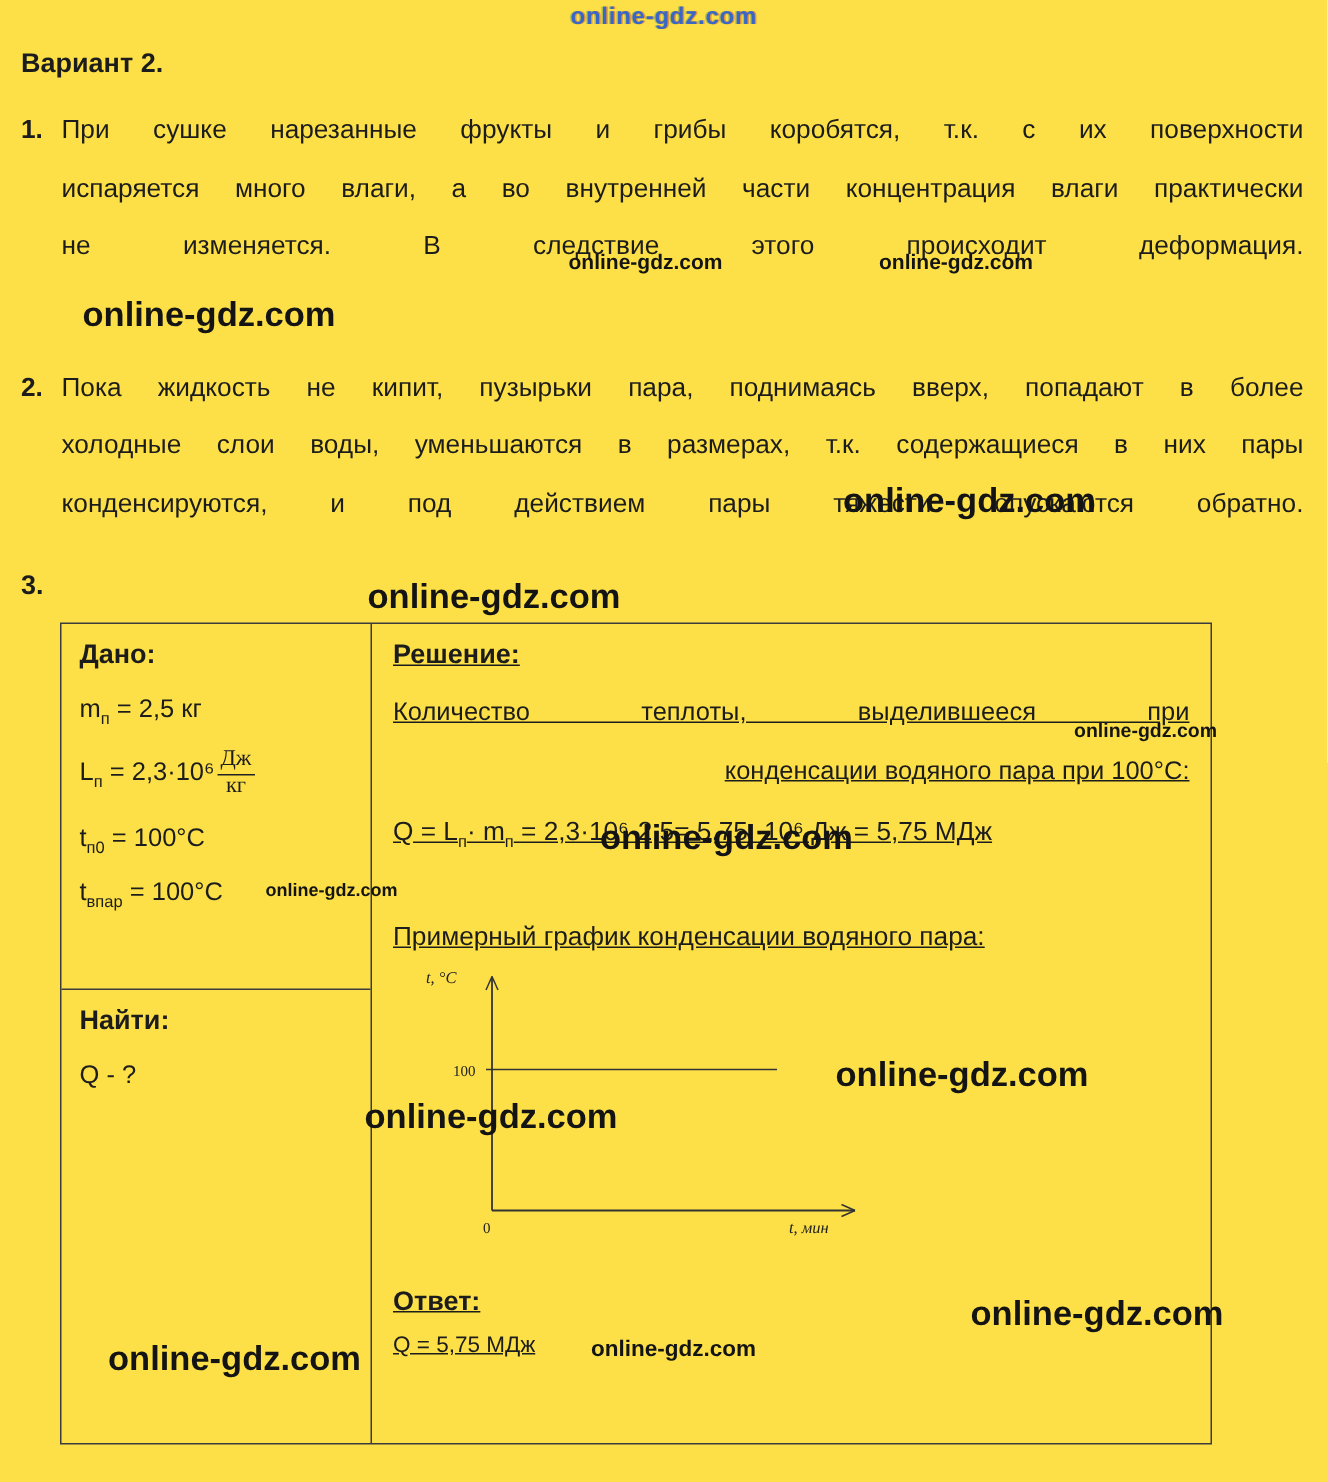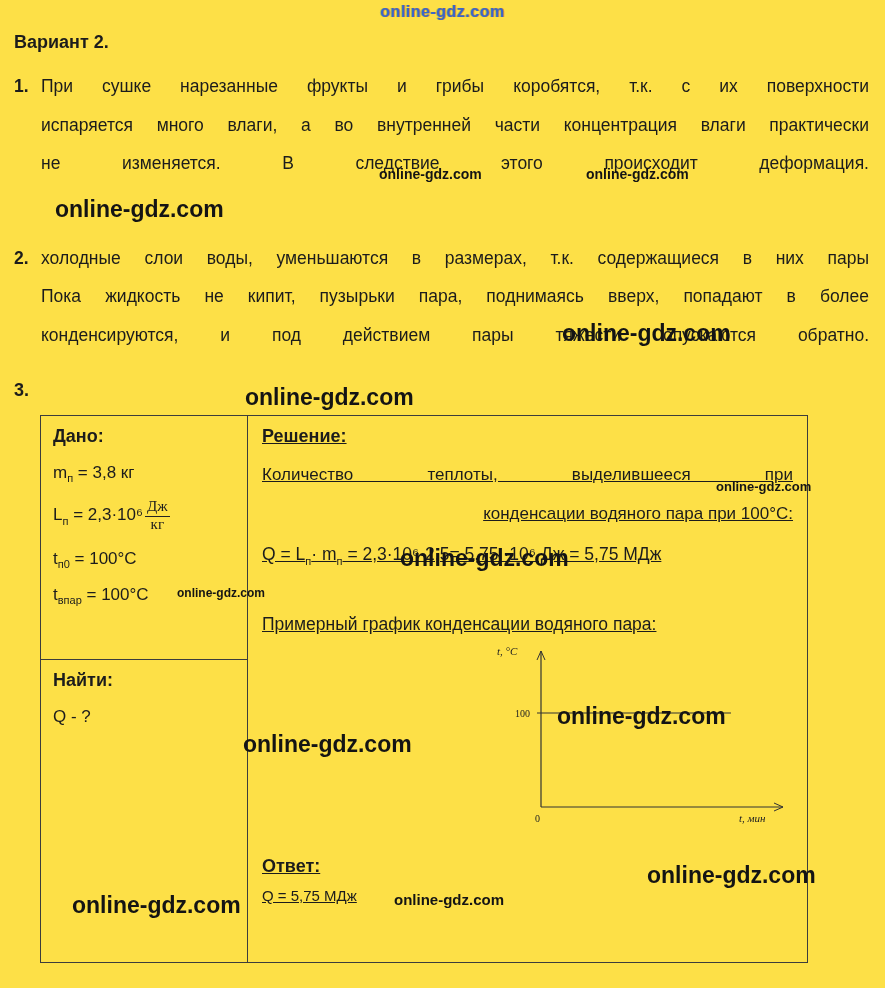--- a/index.html
+++ b/index.html
@@ -36,21 +36,21 @@
   .frac { display:inline-block; text-align:center; vertical-align:middle;
           font-family:"Liberation Serif","DejaVu Serif",serif; font-size:15px;
           line-height:1.05; margin-left:2px; }
   .frac .fn { display:block; padding:0 2px 1px; border-bottom:1.2px solid #222; }
   .col-right { flex:1; padding:10px 14px 0; position:relative;text-decoration:underline; }
   .sol-para { margin-top:8px; font-size:17px; line-height:39px; }
   .sol-line2 { text-align:right; }
   .formula { margin-top:2px; font-size:17.5px; line-height:39px; }
   .formula sub { font-size:11px; line-height:0; }
   .graph-caption { margin-top:40px; font-size:17.5px; }
-  .graph-wrap { margin:6px 0 0 18px;text-align:right; }
+  .graph-wrap { margin:6px 0 0 18px; }
   .answer-sec { margin-top:26px; }
   .answer-val { margin-top:10px; font-size:15px; }
   svg text { fill:#222; }
   .axis-label { font-family:"Liberation Serif","DejaVu Serif",serif; font-style:italic; font-size:11px; }
   .tick-label { font-family:"Liberation Serif","DejaVu Serif",serif; font-size:10px; }
 </style>
 </head>
 <body>
 
 <div class="page">
@@ -63,34 +63,34 @@
 
   <div class="problem">
     <span class="num">1.</span>
     <div class="jline">При сушке нарезанные фрукты и грибы коробятся, т.к. с их поверхности</div>
     <div class="jline">испаряется много влаги, а во внутренней части концентрация влаги практически</div>
     <div class="jline">не изменяется. В следствие этого происходит деформация.</div>
   </div>
 
   <div class="problem p2">
     <span class="num">2.</span>
+    <div class="jline">Пока жидкость не кипит, пузырьки пара, поднимаясь вверх, попадают в более</div>
     <div class="jline">холодные слои воды, уменьшаются в размерах, т.к. содержащиеся в них пары</div>
-    <div class="jline">Пока жидкость не кипит, пузырьки пара, поднимаясь вверх, попадают в более</div>
     <div class="jline">конденсируются, и под действием пары тяжести опускаются обратно.</div>
   </div>
 
   <div class="p3-num">3.</div>
 
   <div class="task-table">
 
     <div class="col-left">
       <div class="given-sec">
         <div class="sec-title">Дано:</div>
         <div class="gline">
-          <span>m</span><sub>п</sub><span> = 3,8 кг</span>
+          <span>m</span><sub>п</sub><span> = 2,5 кг</span>
         </div>
         <div class="gline">
           <span>L</span><sub>п</sub><span> = 2,3·10⁶</span><span class="frac"><span class="fn">Дж</span><span class="fd">кг</span></span>
         </div>
         <div class="gline">
           <span>t</span><sub>п0</sub><span> = 100°С</span>
         </div>
         <div class="gline">
           <span>t</span><sub>впар</sub><span> = 100°С</span>
         </div>

